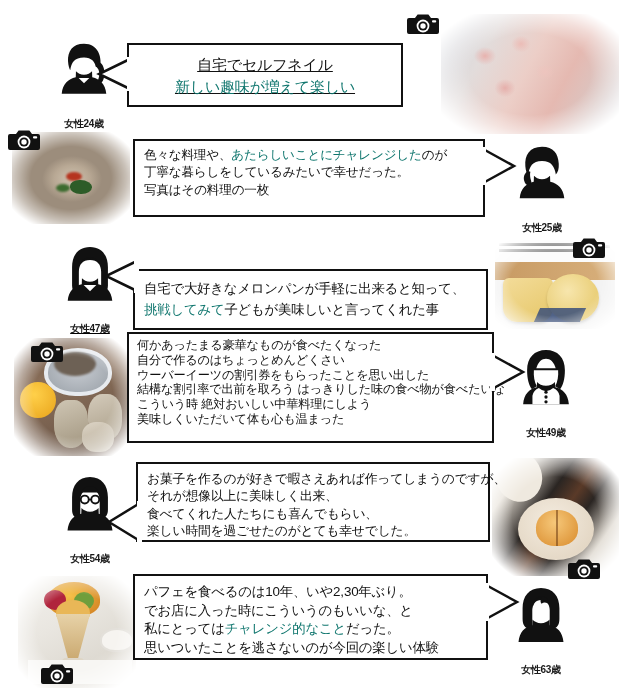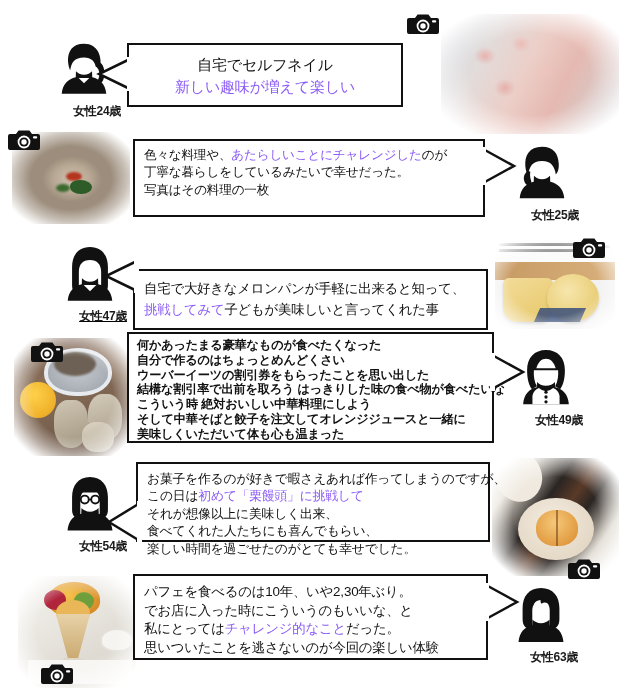--- a/index.html
+++ b/index.html
@@ -30,28 +30,27 @@
     width: 74px;
     text-align: center;
   }
   .avatar-glyph {
     width: 62px;
     height: 62px;
     margin: 0 auto;
     display: block;
   }
   .avatar-label {
-    font-size: 12px;
+    font-size: 10px;
     font-weight: 700;
     line-height: 13px;
     letter-spacing: -0.3px;
     color: #1a1a1a;
     white-space: nowrap;
-    margin-top: 5px;
-    text-align: right;
+    margin-top: 17px;
   }
 
   
   .photo {
     position: absolute;
     overflow: hidden;
   }
   .photo .inner {
     position: absolute;
     left: 0; top: 0;
@@ -77,21 +76,21 @@
     border: 2.5px solid #111111;
     z-index: 20;
   }
   .bubble-text {
     font-size: 12.6px;
     line-height: 17.4px;
     letter-spacing: -0.2px;
     color: #111111;
     white-space: nowrap;
   }
-  .bubble-text .hl { color: #8b5cf6; }
+  .bubble-text .hl { color: #0f766e; }
   .bubble-text .line { display: block; }
 
   
   .tail {
     position: absolute;
     z-index: 21;
     overflow: visible;
   }
 </style>
 </head>
@@ -123,21 +122,21 @@
       <path d="M32 6 C20 6 15 14 15.5 24 C15.8 29 17 32 17.8 33.4 C19 25 22 20 32 20 C40 20 43 24.4 44.6 30 L49 28.5 C50 20 47 6 32 6 Z" fill="#111"></path>
       <path d="M44 24 C48.5 24 51.5 27 52.5 31.5 C53.6 36.5 53 42 51 45 C49.5 47.2 47.4 47.2 46.6 45.6 C45.8 44 47 42.5 47.6 39.5 C48.3 36 47.6 31.5 44 29.4 Z" fill="#111"></path>
       <path d="M26 32 q6 5 12 0 v5 q-6 4 -12 0 z" fill="#fff" opacity="0"></path>
       <path d="M32 38 c-3.6 0-6.6-1.6-8.3-3.6 l-0.2 6.2 c-8 1.8-13.5 7-14.5 17 h46 c-1-10-6.5-15.2-14.5-17 l-0.2-6.2 C38.6 36.4 35.6 38 32 38 Z" fill="#111"></path>
       <path d="M26.5 41.2 h11 l-5.5 5.6 z" fill="#fff"></path>
     </svg>
     <div class="avatar-label">女性24歳</div>
   </div>
 
   <div class="bubble" style="left:127px; top:43px; width:276px; height:64px;">
-    <div class="bubble-text" style="padding:9px 0 0 0; text-align:center; font-size:15px; line-height:22px;">
+    <div class="bubble-text" style="padding:9px 0 0 0; text-align:center; font-size:15px; line-height:22px;text-decoration:underline;">
       <span class="line">自宅でセルフネイル</span>
       <span class="line hl">新しい趣味が増えて楽しい</span>
     </div>
   </div>
   <svg class="tail" style="left:96px; top:56px; width:36px; height:36px;" viewBox="0 0 36 36">
     <path d="M34 3 L3 18 L34 33" fill="#fff" stroke="#111" stroke-width="2.5" stroke-linejoin="miter"></path>
     <rect x="31" y="1" width="5" height="34" fill="#fff"></rect>
   </svg>
 
   <div class="photo" style="left:12px; top:132px; width:118px; height:92px;">
@@ -240,27 +239,26 @@
 
   <svg class="camera-icon" style="left:31px; top:340px;" viewBox="0 0 34 25">
     <path d="M2 6 h6 l2.6-3.4 h10.8 L24 6 h6 a2 2 0 0 1 2 2 v12 a2 2 0 0 1 -2 2 H2 a2 2 0 0 1 -2 -2 V8 a2 2 0 0 1 2 -2 z" fill="#111"></path>
     <circle cx="16" cy="14" r="6.4" fill="#fff"></circle>
     <circle cx="16" cy="14" r="4.6" fill="#111"></circle>
     <circle cx="16" cy="14" r="2.7" fill="#fff"></circle>
     <rect x="25" y="8.2" width="4.2" height="2.4" rx="1" fill="#fff"></rect>
   </svg>
 
   <div class="bubble" style="left:127px; top:332px; width:367px; height:111px;">
-    <div class="bubble-text" style="padding:4px 0 0 8px; font-size:12.2px; line-height:14.8px;font-weight:bold;">
+    <div class="bubble-text" style="padding:4px 0 0 8px; font-size:12.2px; line-height:14.8px;">
       <span class="line"><span>何かあったまる豪華なものが食べたくなった</span></span>
       <span class="line"><span>自分で作るのはちょっとめんどくさい</span></span>
       <span class="line"><span>ウーバーイーツの割引券をもらったことを思い出した</span></span>
       <span class="line"><span>結構な割引率で出前を取ろう はっきりした味の食べ物が食べたいな</span></span>
       <span class="line"><span>こういう時 絶対おいしい中華料理にしよう</span></span>
-      <span class="line"><span>そして中華そばと餃子を注文してオレンジジュースと一緒に</span></span>
       <span class="line"><span>美味しくいただいて体も心も温まった</span></span>
     </div>
   </div>
   <svg class="tail" style="left:490px; top:352px; width:36px; height:40px;" viewBox="0 0 36 40">
     <path d="M2 3 L33 20 L2 37" fill="#fff" stroke="#111" stroke-width="2.5" stroke-linejoin="miter"></path>
     <rect x="0" y="1" width="5" height="38" fill="#fff"></rect>
   </svg>
 
   <div class="avatar-wrap" style="left:509px; top:347px;">
     <svg class="avatar-glyph" viewBox="0 0 64 64">
@@ -285,21 +283,20 @@
       <path d="M30.7 27.4 h2.6" stroke="#111" stroke-width="1.9"></path>
       <path d="M22.5 26.6 h-2.4" stroke="#111" stroke-width="1.9"></path>
       <path d="M41.5 26.6 h2.4" stroke="#111" stroke-width="1.9"></path>
     </svg>
     <div class="avatar-label">女性54歳</div>
   </div>
 
   <div class="bubble" style="left:136px; top:462px; width:354px; height:80px;">
     <div class="bubble-text" style="padding:6px 0 0 9px; font-size:12.8px; line-height:17.4px;">
       <span class="line"><span>お菓子を作るのが好きで暇さえあれば作ってしまうのですが、</span></span>
-      <span class="line"><span>この日は</span><span class="hl">初めて「栗饅頭」に挑戦して</span></span>
       <span class="line"><span>それが想像以上に美味しく出来、</span></span>
       <span class="line"><span>食べてくれた人たちにも喜んでもらい、</span></span>
       <span class="line"><span>楽しい時間を過ごせたのがとても幸せでした。</span></span>
     </div>
   </div>
   <svg class="tail" style="left:106px; top:500px; width:36px; height:44px;" viewBox="0 0 36 44">
     <path d="M34 3 L3 22 L34 41" fill="#fff" stroke="#111" stroke-width="2.5" stroke-linejoin="miter"></path>
     <rect x="31" y="1" width="5" height="42" fill="#fff"></rect>
   </svg>
 

